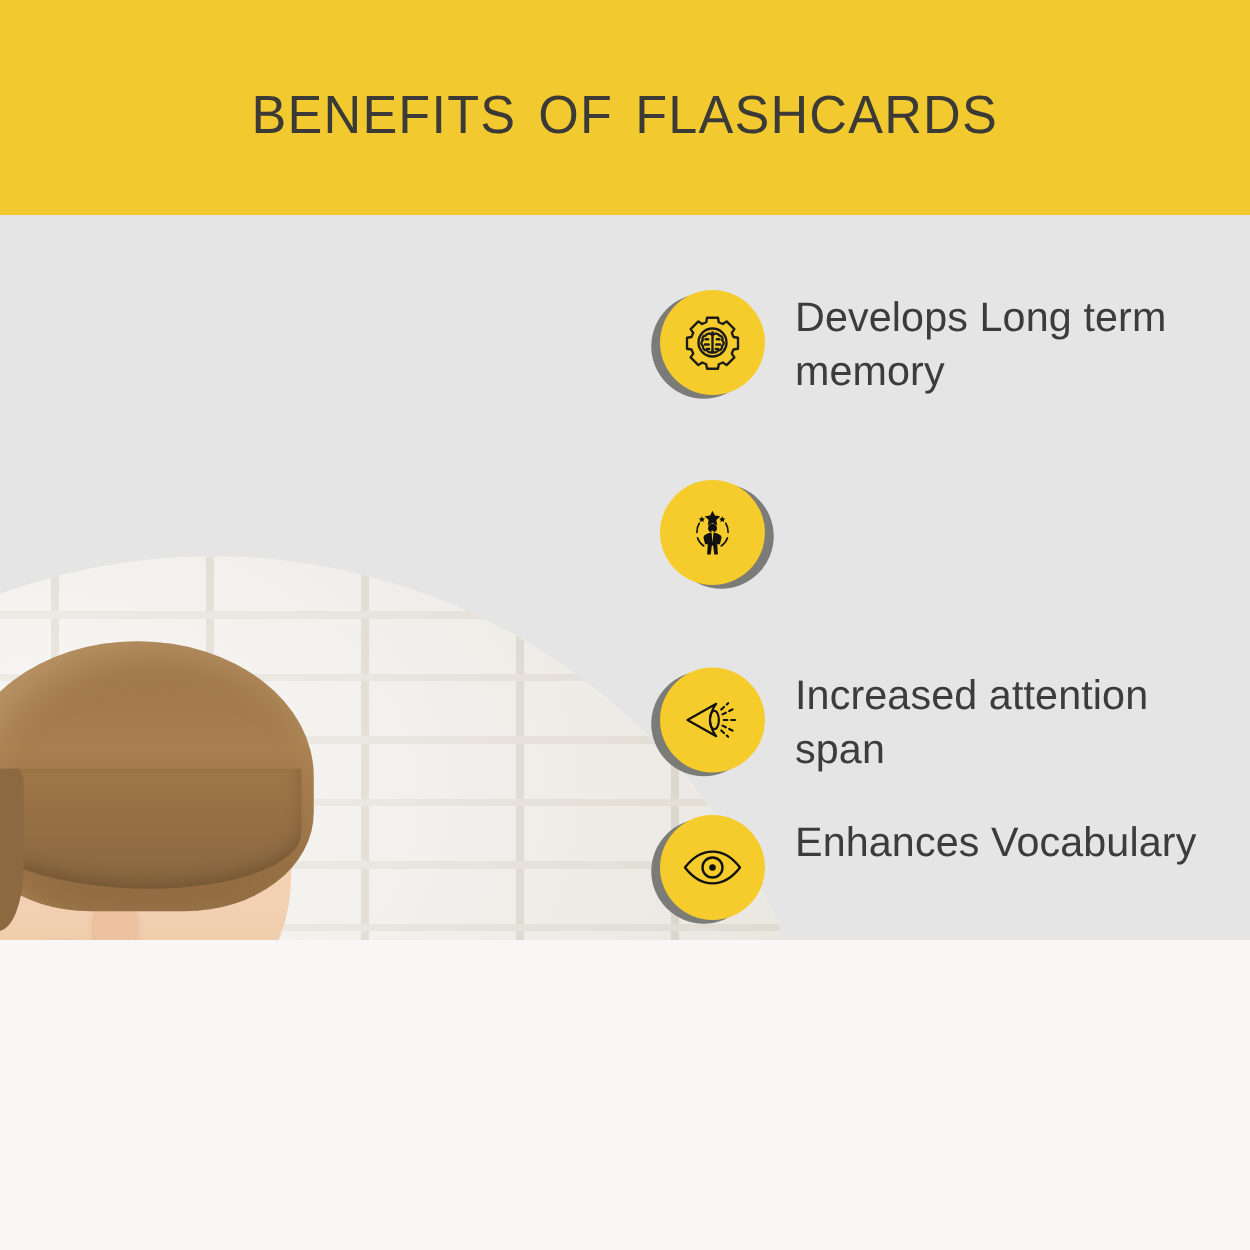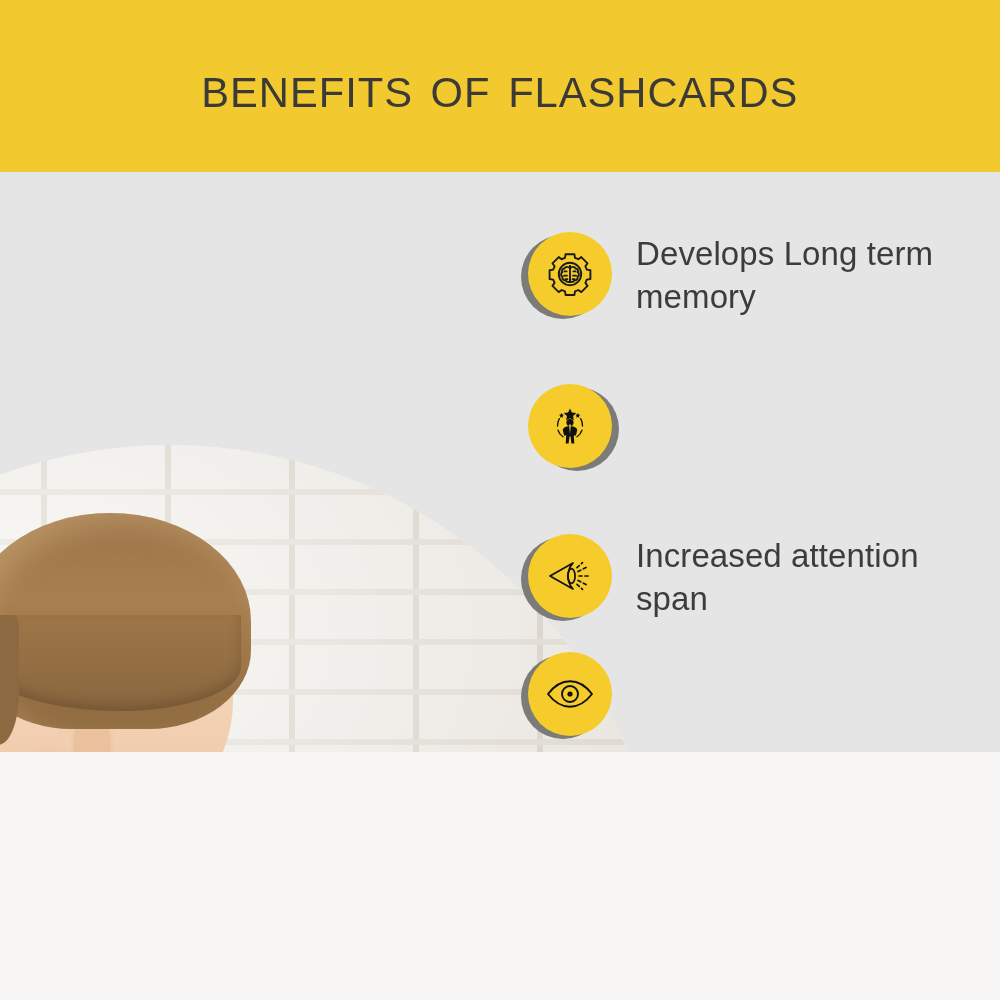--- a/index.html
+++ b/index.html
@@ -464,16 +464,17 @@
         <div class="badge-face">
           <span>
             <svg width="52" height="36" viewBox="0 0 52 36" fill="none" stroke="#111111" stroke-width="1.9" stroke-linecap="round" stroke-linejoin="round">
               <path d="M4 18c6.5-8.5 13.6-12.7 22-12.7S41.5 9.5 48 18c-6.5 8.5-13.6 12.7-22 12.7S10.5 26.5 4 18z"></path>
               <circle cx="26" cy="18" r="8"></circle>
               <circle cx="26" cy="18" r="2.6" fill="#111111" stroke="none"></circle>
             </svg>
           </span>
         </div>
       </div>
+      <div class="benefit-text">Enhances Vocabulary</div>
     </div>
 
   </div>
 </div>
 
 </body></html>

